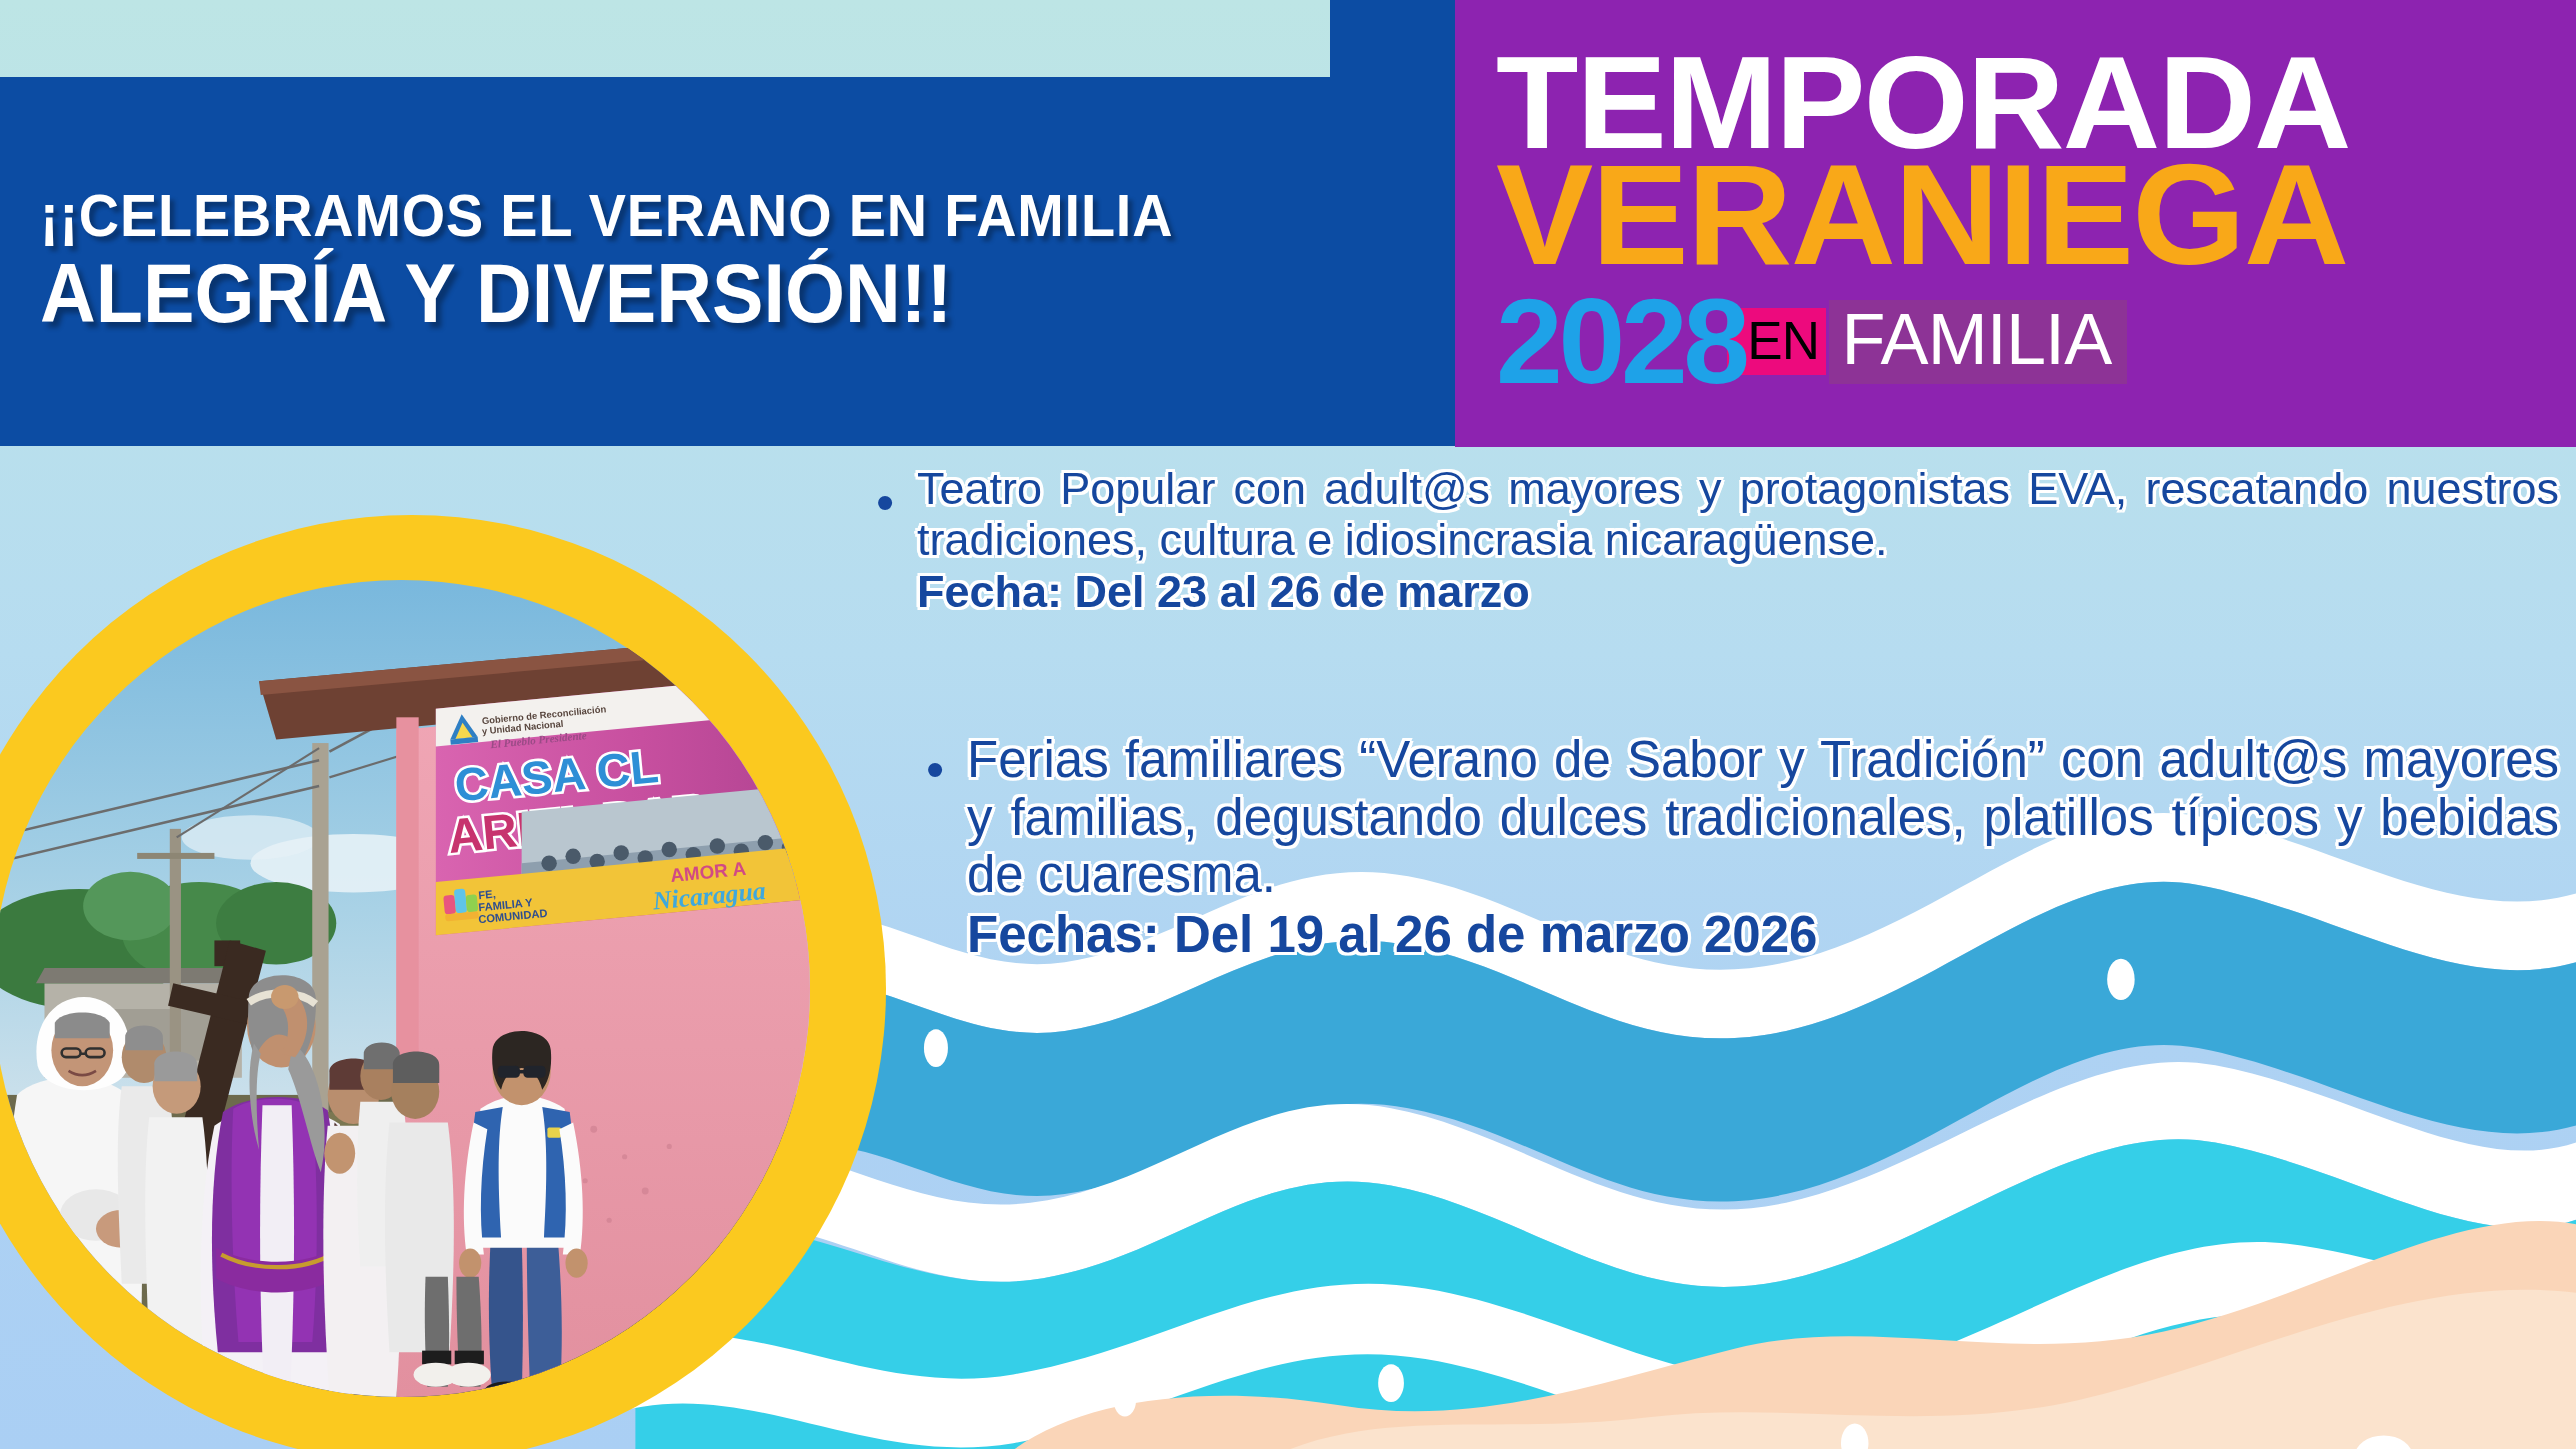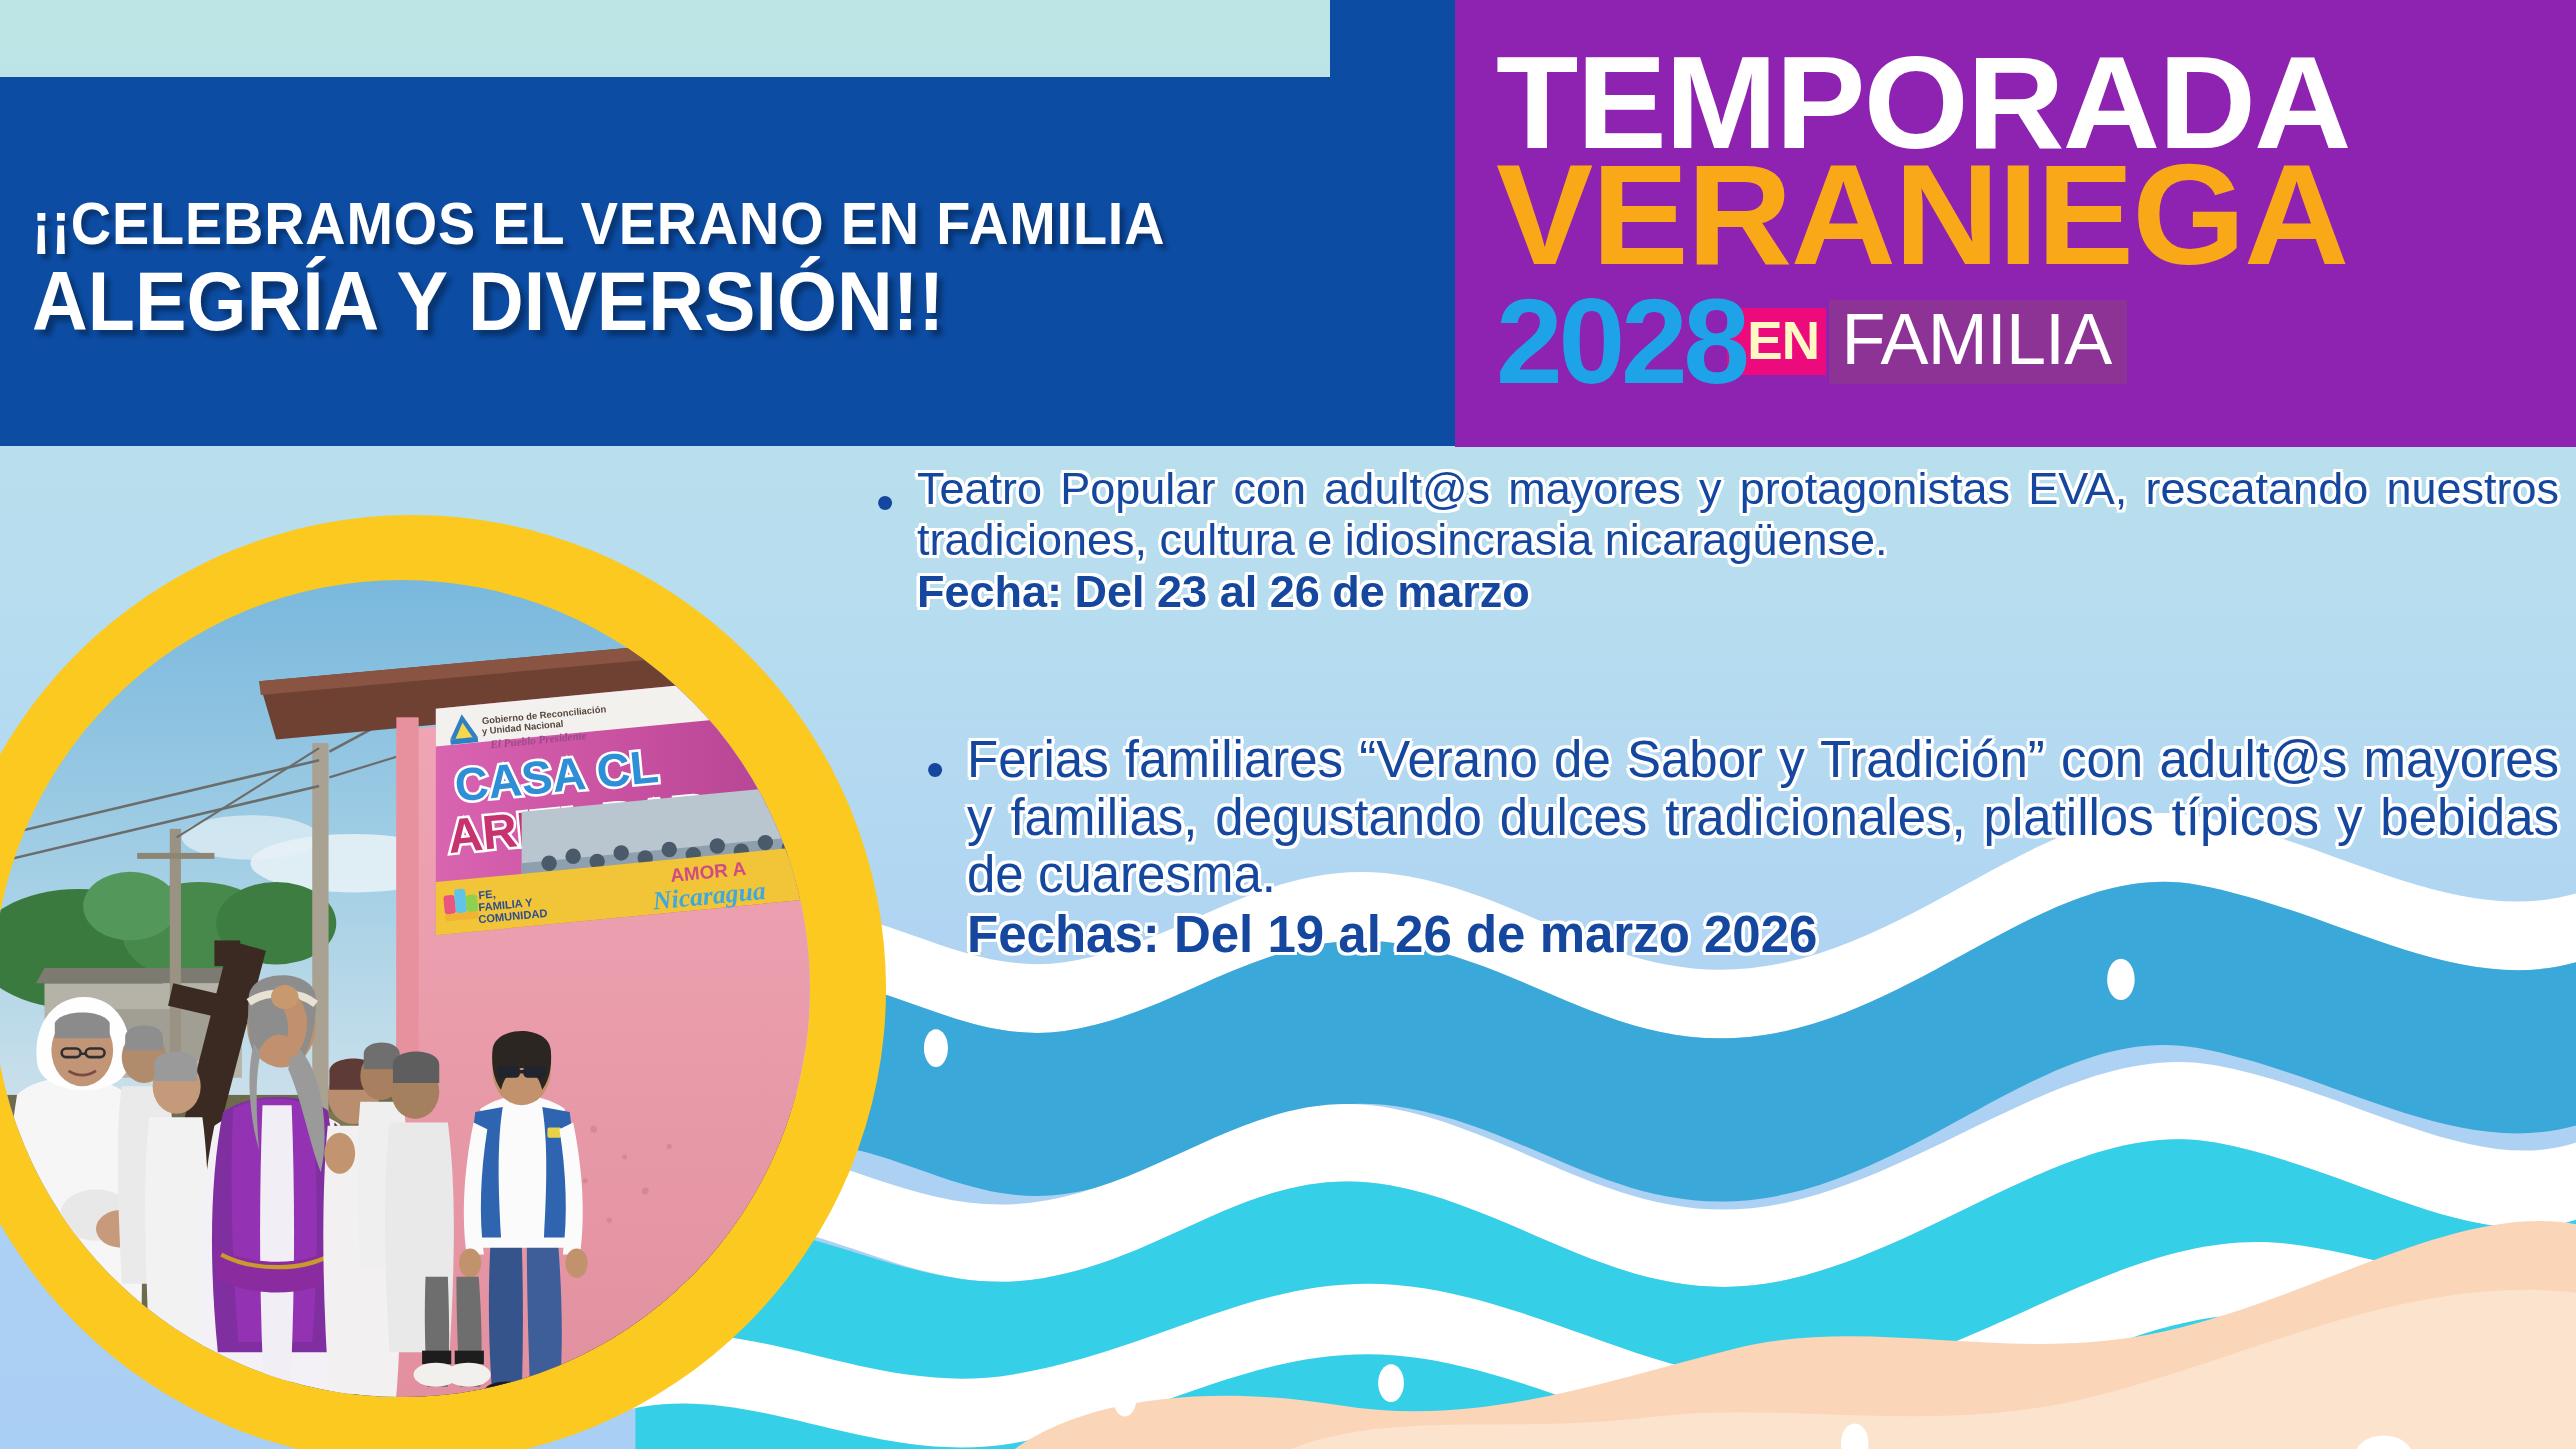--- a/index.html
+++ b/index.html
@@ -21,23 +21,23 @@
   .hdr-white-notch {
     position:absolute; left:1330px; top:0; width:125px; height:77px;
     background:#0c4ca3;
   }
   .hdr-purple {
     position:absolute; left:1455px; top:0; width:1121px; height:447px;
     background:#8d23b0;
   }
 
   .hdr-title {
-    position:absolute; left:0; top:85px; width:1455px; height:369px;
+    position:absolute; left:0; top:77px; width:1455px; height:369px;
     display:flex; flex-direction:column; justify-content:center;
-    padding-left:32px;
+    padding-left:40px;
   }
   .hdr-l1 {
     color:#ffffff;
     font-size:60px;
     font-weight:bold;
     letter-spacing:0.9px;
     line-height:1.0;
     transform:scaleX(0.93);
     transform-origin:left center;
     text-shadow:5.2px 5.2px 4.3px rgba(0,0,0,0.30);
@@ -84,21 +84,21 @@
     white-space:nowrap;
   }
   .logo-en-box {
     background:#ed0a7d;
     position:relative; z-index:2;
     margin-left:-19px;
     padding:10.3px 6.9px 12px 20.6px;
     align-self:center;
   }
   .logo-en {
-    font-size:53px; font-weight:bold; color:#fef9c3;
+    font-size:53px; font-weight:normal; color:#000000;
     line-height:0.85; letter-spacing:-0.9px;
     display:block;
     white-space:nowrap;
   }
   .logo-fam-box {
     background:#8d3396;
     margin-left:3.4px;
     padding:8.6px 15.5px 13.7px 12px;
     align-self:center;
   }

